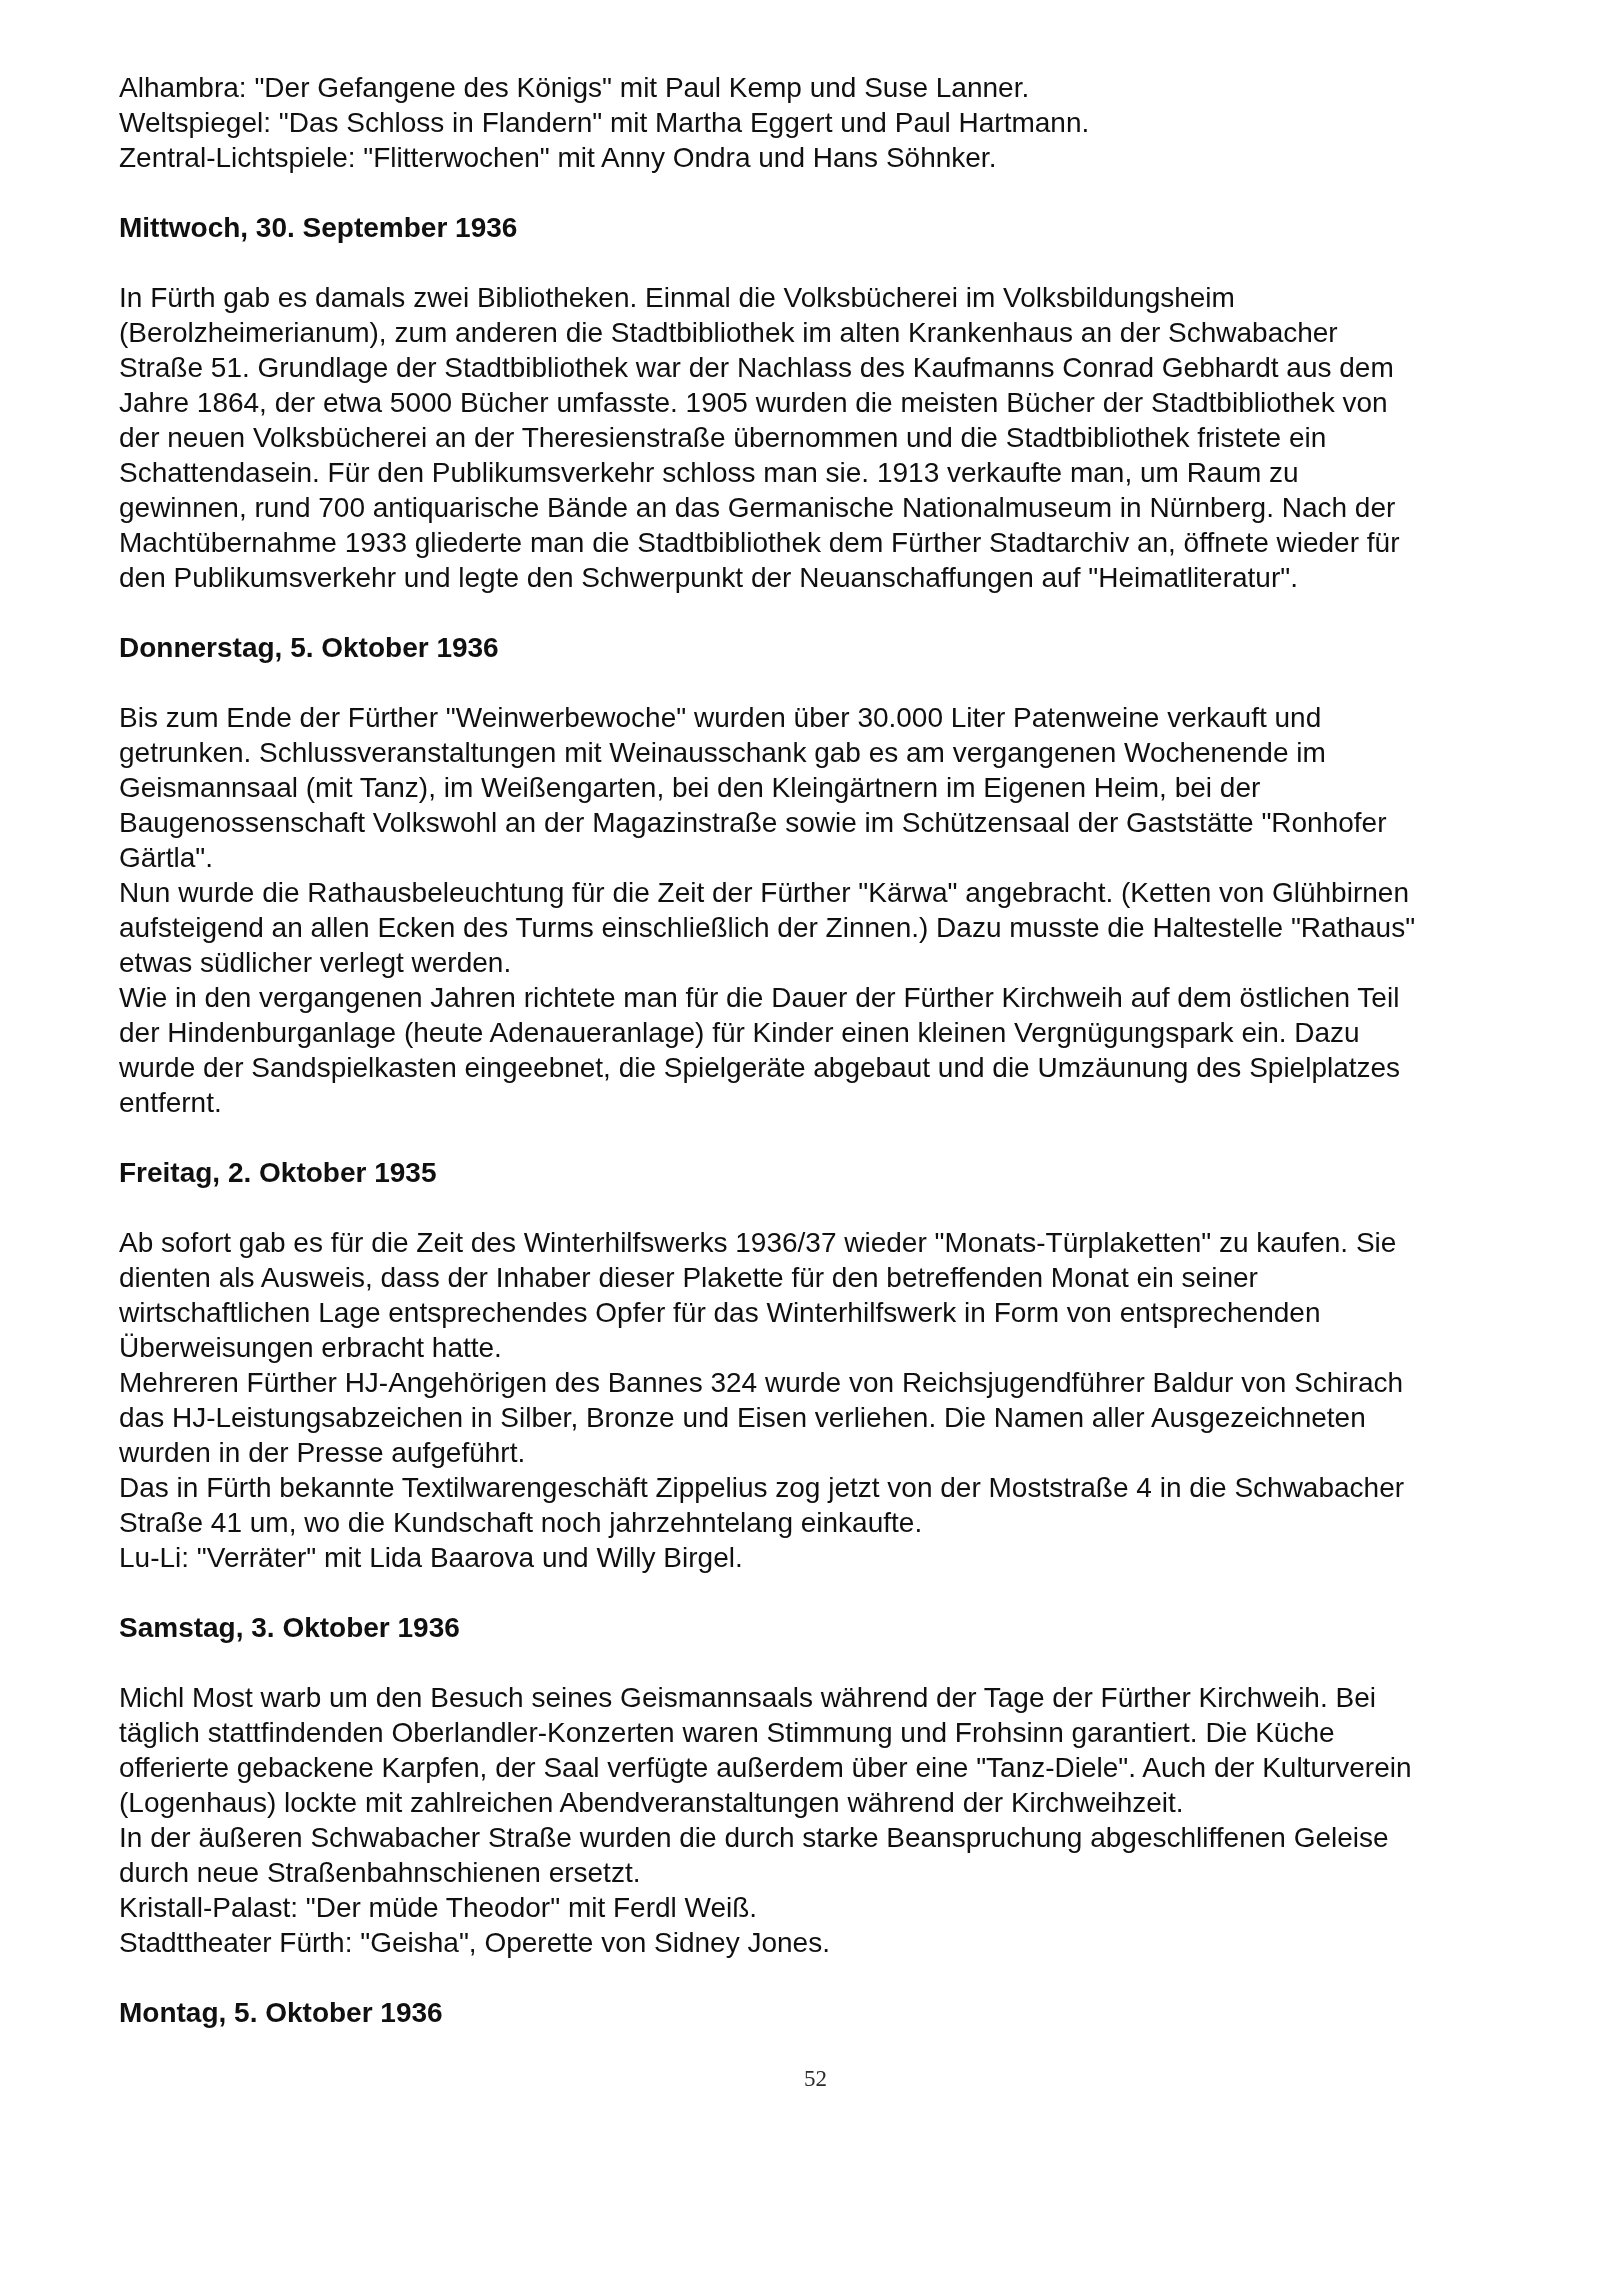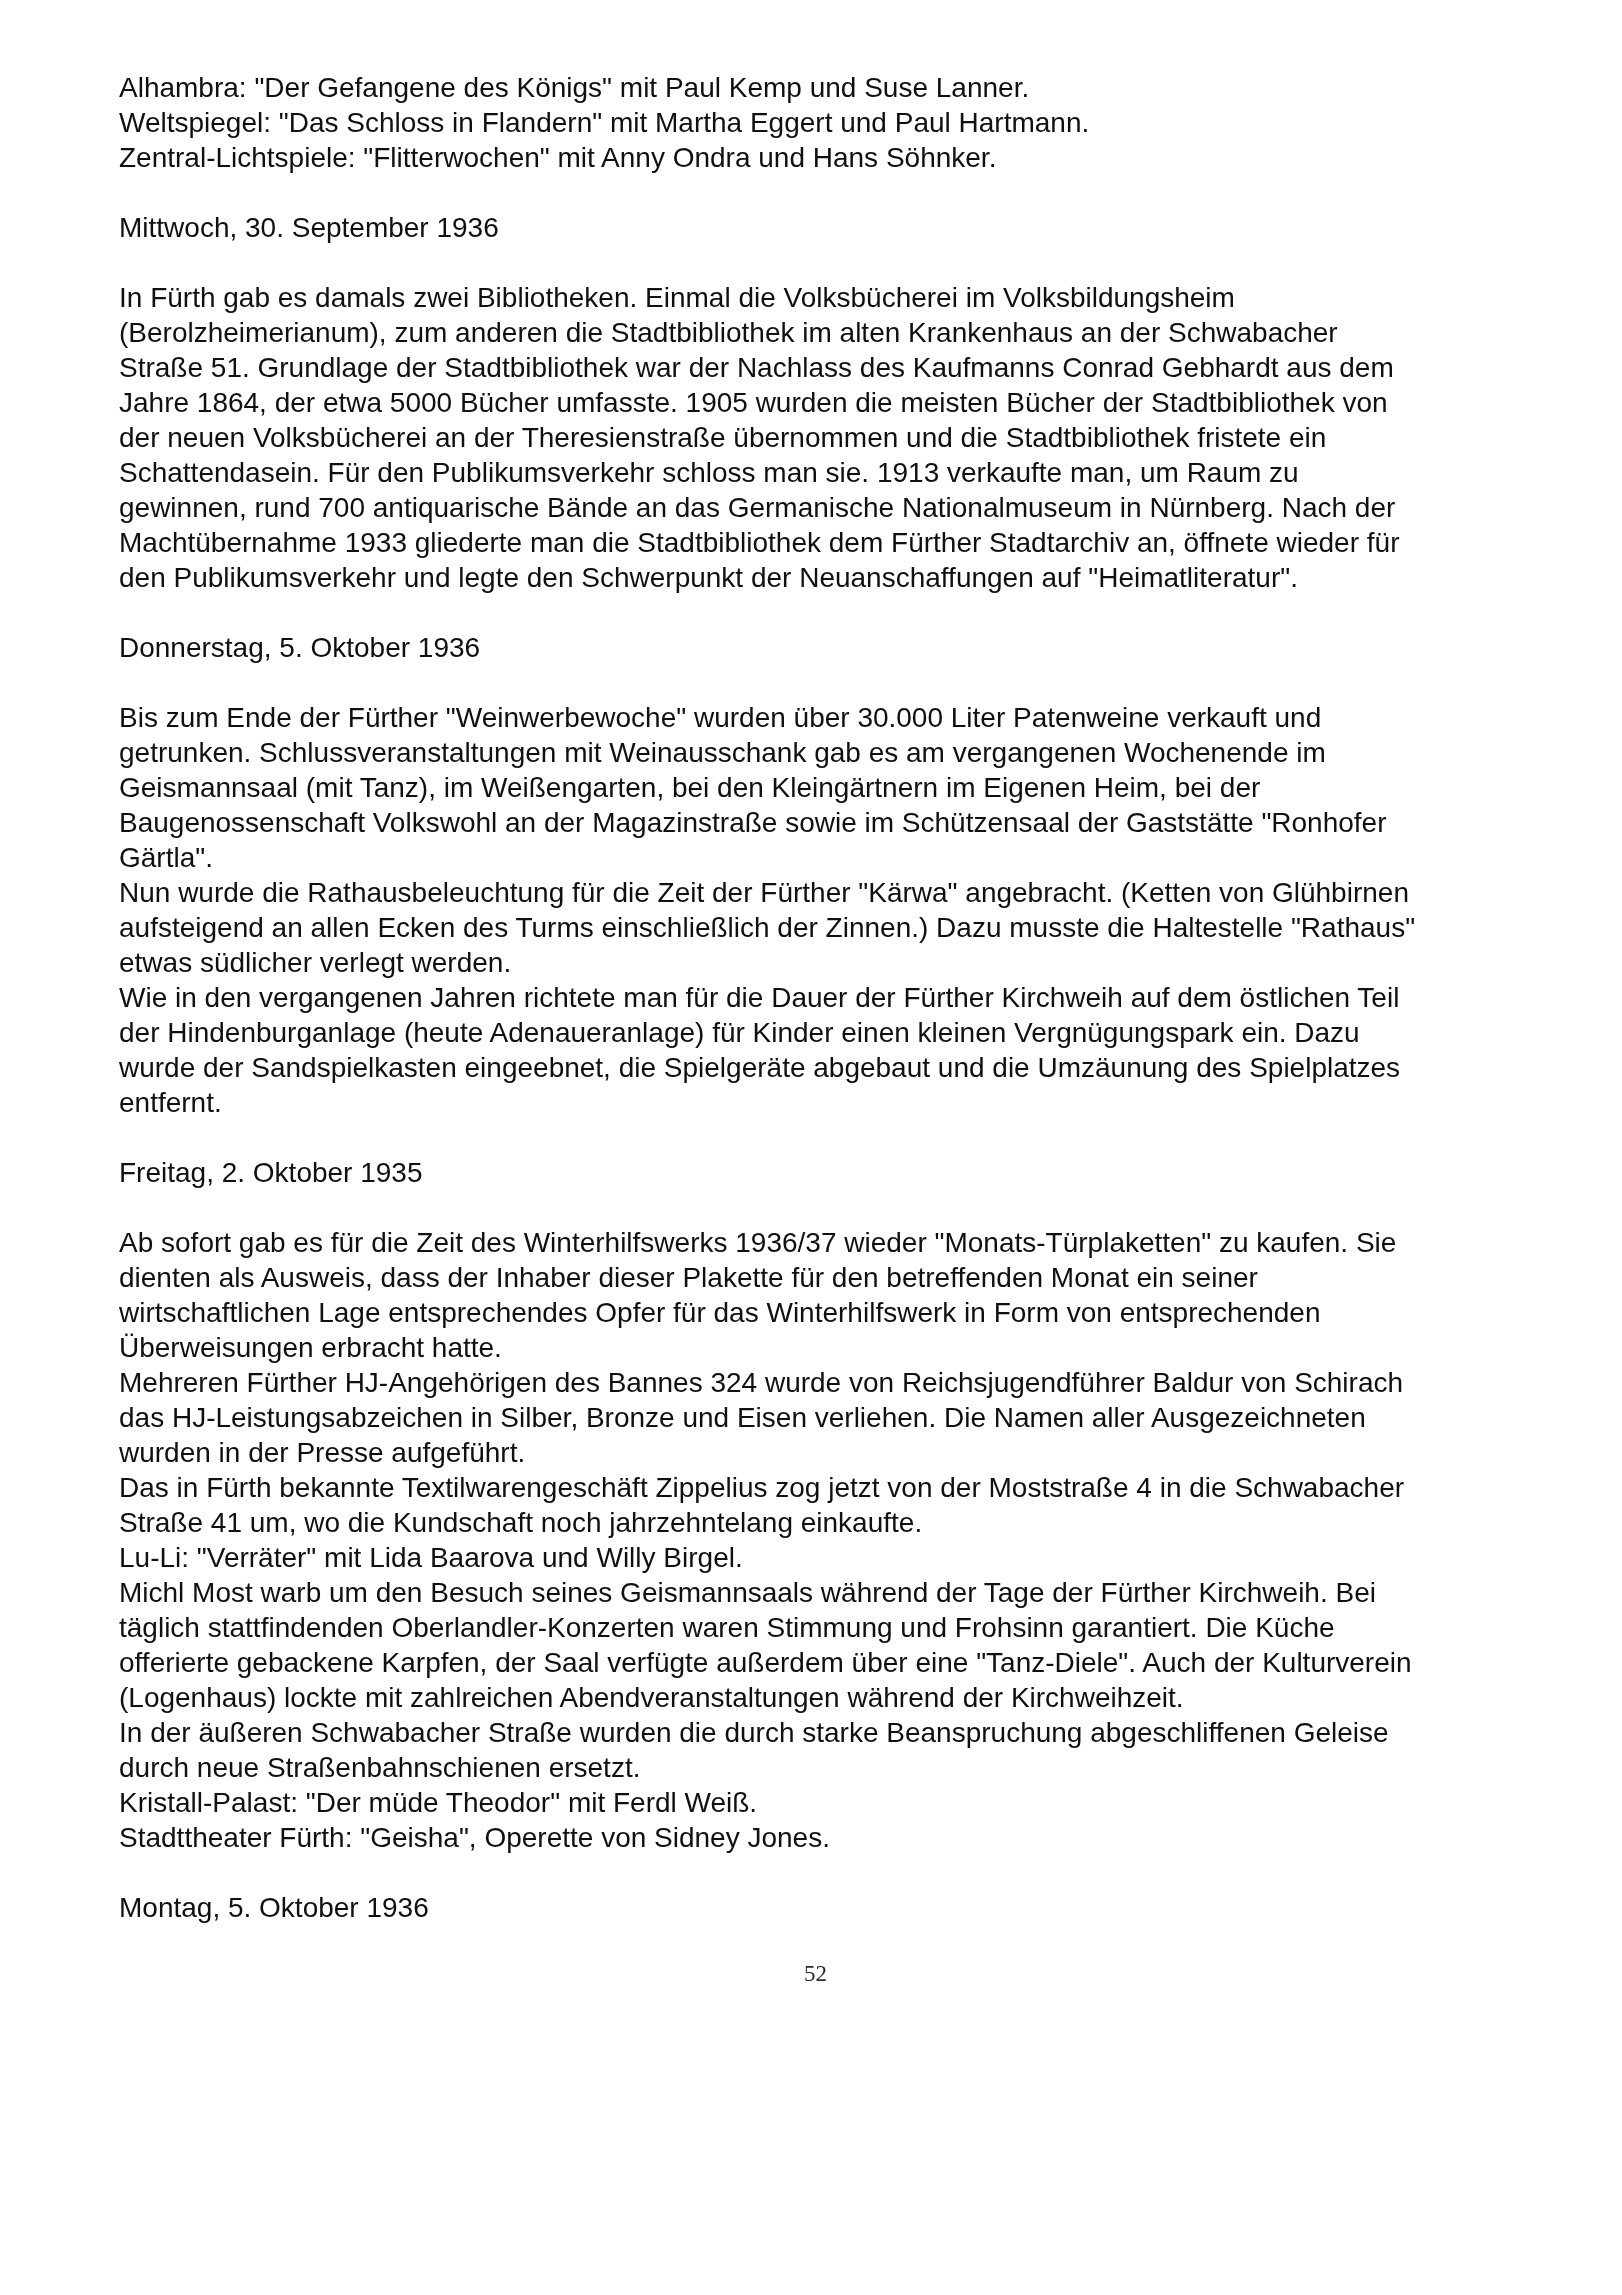--- a/index.html
+++ b/index.html
@@ -21,21 +21,21 @@
     padding: 70px 111px 0 119px;
     overflow: hidden;
   }
   .line-block {
     white-space: pre-line;
     margin: 0;
   }
   .section-heading {
     font-size: 28px;
     line-height: 35px;
-    font-weight: normal;
+    font-weight: bold;
     margin: 35px 0 35px 0;
     white-space: pre;
   }
   .page-number {
     margin-top: 4px;
     text-align: center;
     font-family: "Liberation Serif", "DejaVu Serif", serif;
     font-size: 23px;
     line-height: 27px;
     color: #2b2b2b;
@@ -87,20 +87,21 @@
 Überweisungen erbracht hatte.
 Mehreren Fürther HJ-Angehörigen des Bannes 324 wurde von Reichsjugendführer Baldur von Schirach
 das HJ-Leistungsabzeichen in Silber, Bronze und Eisen verliehen. Die Namen aller Ausgezeichneten
 wurden in der Presse aufgeführt.
 Das in Fürth bekannte Textilwarengeschäft Zippelius zog jetzt von der Moststraße 4 in die Schwabacher
 Straße 41 um, wo die Kundschaft noch jahrzehntelang einkaufte.
 Lu-Li: "Verräter" mit Lida Baarova und Willy Birgel.</p>
   </section>
 
   <section>
+    <h2 class="section-heading">Samstag, 3. Oktober 1936</h2>
     <p class="line-block">Michl Most warb um den Besuch seines Geismannsaals während der Tage der Fürther Kirchweih. Bei
 täglich stattfindenden Oberlandler-Konzerten waren Stimmung und Frohsinn garantiert. Die Küche
 offerierte gebackene Karpfen, der Saal verfügte außerdem über eine "Tanz-Diele". Auch der Kulturverein
 (Logenhaus) lockte mit zahlreichen Abendveranstaltungen während der Kirchweihzeit.
 In der äußeren Schwabacher Straße wurden die durch starke Beanspruchung abgeschliffenen Geleise
 durch neue Straßenbahnschienen ersetzt.
 Kristall-Palast: "Der müde Theodor" mit Ferdl Weiß.
 Stadttheater Fürth: "Geisha", Operette von Sidney Jones.</p>
   </section>
 

